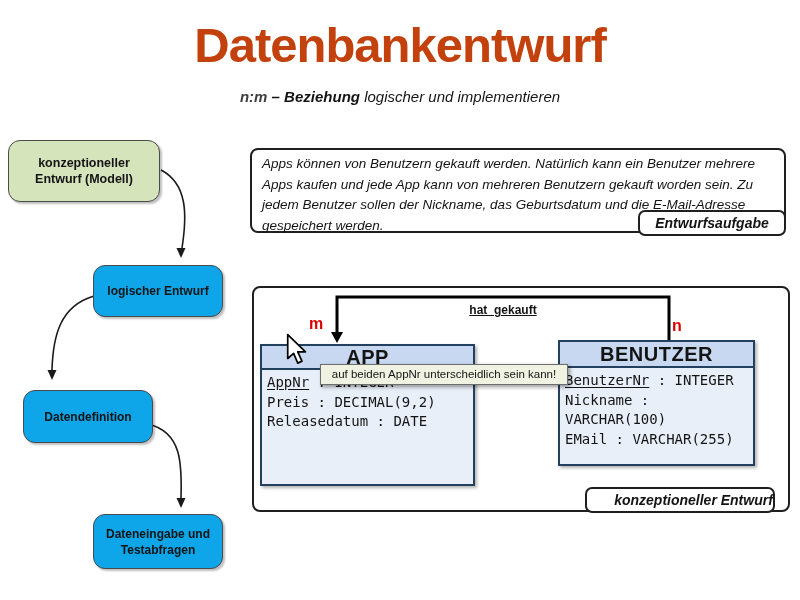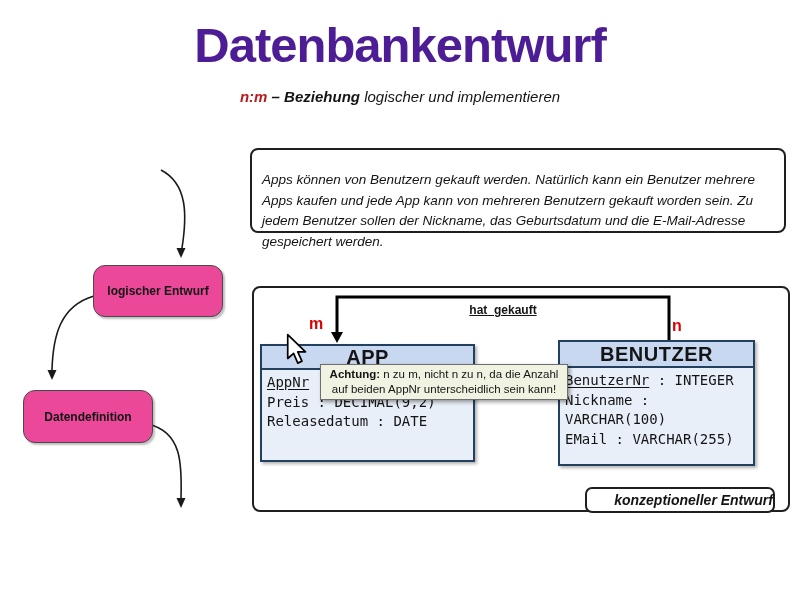--- a/index.html
+++ b/index.html
@@ -1,65 +1,65 @@
 <!DOCTYPE html>
 <html><head>
 <meta charset="utf-8">
 <style>
   html,body{margin:0;padding:0;background:#fff;}
   .stage{position:relative;width:800px;height:600px;background:#ffffff;overflow:hidden;
          font-family:"Liberation Sans",sans-serif;color:#141414;}
 
   
   .title{position:absolute;top:14px;left:0;width:800px;text-align:center;
-         font-size:49px;font-weight:bold;letter-spacing:-1px;line-height:62px;color:#4c1d95;}
+         font-size:49px;font-weight:bold;letter-spacing:-1px;line-height:62px;color:#c2410c;}
   .subtitle{position:absolute;top:86px;left:0;width:800px;text-align:center;
             font-size:15px;font-style:italic;line-height:22px;color:#141414;}
-  .subtitle .card{color:#b91c1c;font-weight:bold;}
+  .subtitle .card{color:#404040;font-weight:bold;}
   .subtitle .rel{font-weight:bold;}
 
   
   .overlay{position:absolute;left:0;top:0;z-index:2;pointer-events:none;}
 
   
   .flow-box{position:absolute;z-index:3;border:1.6px solid #4a4a4a;border-radius:12px;
             display:flex;align-items:center;justify-content:center;text-align:center;
             font-size:12px;font-weight:bold;line-height:16px;padding:2px 10px;box-sizing:border-box;
             box-shadow:2px 2px 2px rgba(0,0,0,0.25);}
   .green{background:#d6e4bc;}
-  .blue{background:#ec4899;}
+  .blue{background:#0ea5e9;}
   .fb1{left:8px;top:140px;width:152px;height:62px;font-size:12.5px;}
   .fb2{left:93px;top:265px;width:130px;height:52px;}
   .fb3{left:23px;top:390px;width:130px;height:53px;}
   .fb4{left:93px;top:514px;width:130px;height:55px;}
 
   
   .task-box{position:absolute;left:250px;top:148px;width:536px;height:85px;box-sizing:border-box;
             border:2px solid #1f1f1f;border-radius:8px;background:#fff;z-index:3;
-            font-size:13.5px;font-style:italic;line-height:20.5px;padding:20px 10px 0 10px;}
+            font-size:13.5px;font-style:italic;line-height:20.5px;padding:4px 10px 0 10px;}
   .corner-label{position:absolute;box-sizing:border-box;border:2px solid #1f1f1f;border-radius:7px;
                 background:#fff;display:flex;align-items:center;justify-content:center;
                 font-size:14px;font-weight:bold;font-style:italic;z-index:4;}
   .task-label{left:638px;top:210px;width:148px;height:26px;}
   .konz-label{left:585px;top:487px;width:190px;height:26px;padding-left:27px;}
 
   
   .container{position:absolute;left:252px;top:286px;width:538px;height:226px;box-sizing:border-box;
              border:2px solid #1f1f1f;border-radius:8px;background:#fff;z-index:1;}
 
   .rel-name{position:absolute;left:403px;top:303px;width:200px;text-align:center;
             font-size:12px;font-weight:bold;z-index:3;text-decoration:underline;}
   .card-label{position:absolute;font-size:16px;font-weight:bold;color:#dd0000;z-index:3;}
   .card-m{left:309px;top:315px;}
   .card-n{left:672px;top:317px;}
 
   
   .entity{position:absolute;z-index:3;box-sizing:border-box;border:2px solid #24405f;
           background:#e9eff9;box-shadow:2px 2px 3px rgba(0,0,0,0.3);}
-  .entity-app{left:260px;top:344px;width:215px;height:118px;}
+  .entity-app{left:260px;top:344px;width:215px;height:142px;}
   .entity-ben{left:558px;top:340px;width:197px;height:126px;}
   .entity-header{box-sizing:border-box;border-bottom:2px solid #24405f;background:#c8d8f0;
                  display:flex;align-items:center;justify-content:center;
                  font-size:20px;font-weight:bold;letter-spacing:0.5px;}
   .entity-app .entity-header{height:24px;}
   .entity-ben .entity-header{height:26px;}
   .entity-body{padding:3px 0 0 5px;font-family:"DejaVu Sans Mono",monospace;font-size:14px;line-height:19.5px;}
   .attr-name.pk{text-decoration:underline;text-underline-offset:2px;}
 
   
@@ -91,28 +91,37 @@
     <g>
       <path d="M 148 424 C 182 432, 182 464, 181 498" fill="none" stroke="#1a1a1a" stroke-width="1.6"></path>
       <polygon points="176.5,498 185.5,498 181,508" fill="#1a1a1a"></polygon>
     </g>
     <g>
       <path d="M 337 333 L 337 297 L 669 297 L 669 340" fill="none" stroke="#000" stroke-width="3"></path>
       <polygon points="331,332 343,332 337,343" fill="#000"></polygon>
     </g>
   </svg>
 
+  <div class="flow-box green fb1">
+      <span>konzeptioneller Entwurf (Modell)</span>
+    </div>
   <div class="flow-box blue fb2">
       <span>logischer Entwurf</span>
     </div>
   <div class="flow-box blue fb3">
       <span>Datendefinition</span>
     </div>
+  <div class="flow-box blue fb4">
+      <span>Dateneingabe und Testabfragen</span>
+    </div>
 
   <div class="task-box"><span>Apps können von Benutzern gekauft werden. Natürlich kann ein Benutzer mehrere Apps kaufen und jede App kann von mehreren Benutzern gekauft worden sein. Zu jedem Benutzer sollen der Nickname, das Geburtsdatum und die E-Mail-Adresse gespeichert werden.</span></div>
+  <div class="corner-label task-label">
+      <span>Entwurfsaufgabe</span>
+    </div>
 
   <div class="container"></div>
   <div class="rel-name">hat_gekauft</div>
   <div class="card-label card-m">m</div>
   <div class="card-label card-n">n</div>
 
   <div class="entity entity-app">
     <div class="entity-header">APP</div>
     <div class="entity-body">
       <div><span class="attr-name pk">AppNr</span><span> : INTEGER</span></div>
@@ -128,21 +137,20 @@
       <div><span class="attr-name">Nickname</span><span> : VARCHAR(100)</span></div>
       <div><span class="attr-name">EMail</span><span> : VARCHAR(255)</span></div>
     </div>
   </div>
 
   <div class="corner-label konz-label">
       <span>konzeptioneller Entwurf</span>
     </div>
 
   <div class="tooltip">
-    <div><b>Achtung:</b><span> n zu m, nicht n zu n, da die Anzahl</span></div>
     <div>auf beiden AppNr unterscheidlich sein kann!</div>
   </div>
 
   <svg class="cursor" width="22" height="34" viewBox="0 0 14 22">
     <polygon points="1,1 1,16.5 4.8,13.2 7.5,19.5 10.2,18.2 7.5,12.2 12.5,12.2" fill="#ffffff" stroke="#000000" stroke-width="1.1" stroke-linejoin="round"></polygon>
   </svg>
 
 </div>
 
 </body></html>

